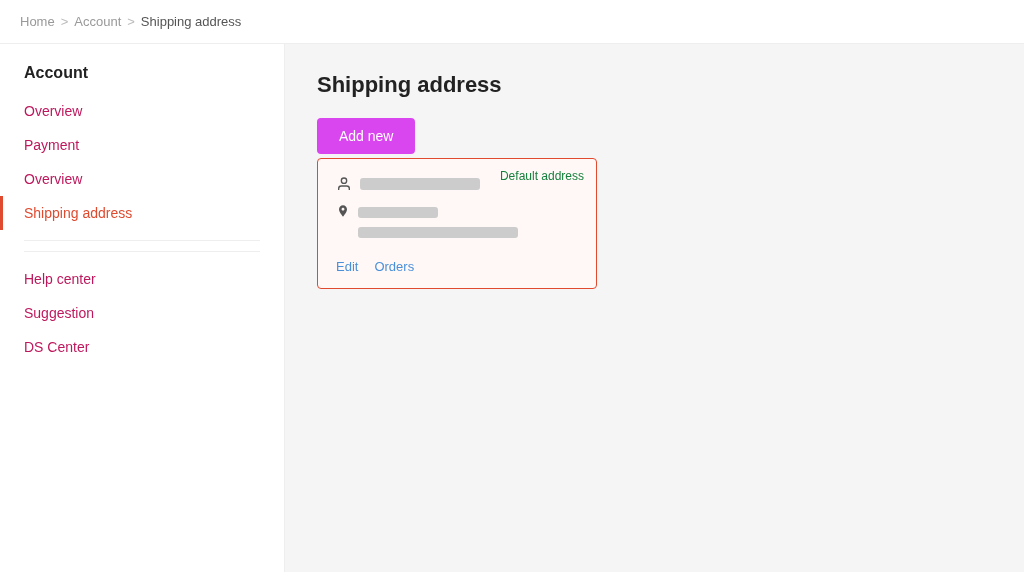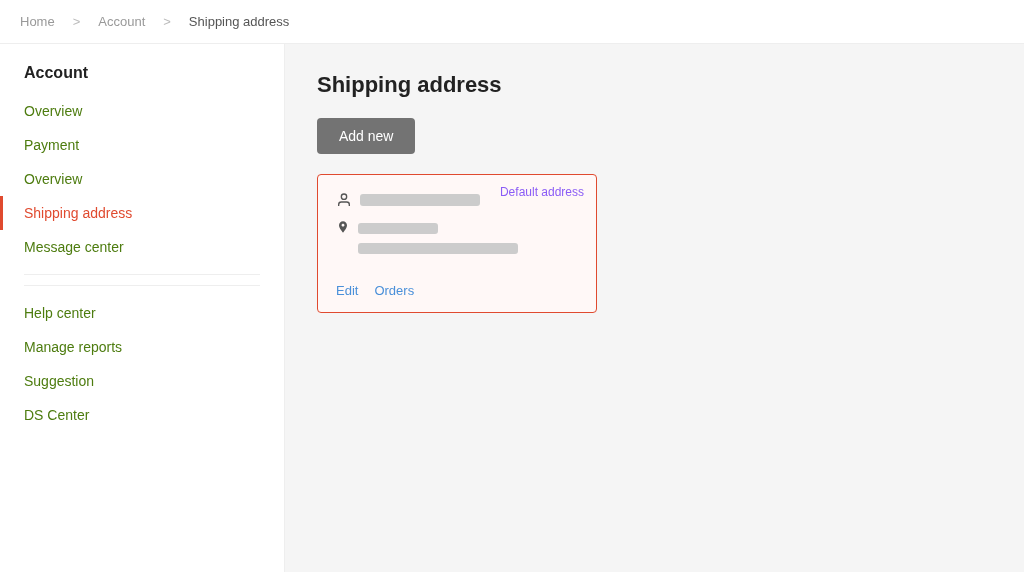--- a/index.html
+++ b/index.html
@@ -9,21 +9,21 @@
       font-size: 14px;
       color: #333;
       width: 1024px;
       height: 572px;
       overflow: hidden;
     }
 
     .breadcrumb {
       display: flex;
       align-items: center;
-      gap: 18px;
+      gap: 6px;
       padding: 14px 20px;
       font-size: 13px;
       color: #999;
       background: #fff;
       border-bottom: 1px solid #eee;
     }
     .breadcrumb span { color: #999; }
     .breadcrumb .separator { color: #bbb; }
     .breadcrumb .current { color: #555; }
 
@@ -44,21 +44,21 @@
     .sidebar-title {
       font-size: 16px;
       font-weight: 700;
       color: #222;
       padding: 4px 24px 12px;
     }
 
     .sidebar-item {
       padding: 9px 24px;
       cursor: pointer;
-      color: #4d7c0f;
+      color: #be185d;
       font-size: 14px;
       position: relative;
     }
     .sidebar-item.active {
       color: #e04a2f;
       border-left: 3px solid #e04a2f;
       padding-left: 21px;
     }
 
     .sidebar-divider {
@@ -74,46 +74,46 @@
     }
 
     .page-title {
       font-size: 22px;
       font-weight: 600;
       color: #222;
       margin-bottom: 20px;
     }
 
     .add-new-btn {
-      background: #737373;
+      background: #d946ef;
       color: #fff;
       border: none;
       border-radius: 4px;
       padding: 10px 22px;
       font-size: 14px;
       font-weight: 500;
       cursor: pointer;
-      margin-bottom: 20px;
+      margin-bottom: 4px;
       display: inline-block;
     }
 
     .address-card {
       border: 1.5px solid #e04a2f;
       border-radius: 4px;
       background: #fff8f7;
       width: 280px;
       padding: 16px 18px 14px;
       position: relative;
     }
 
     .default-badge {
       position: absolute;
       top: 10px;
       right: 12px;
-      color: #8b5cf6;
+      color: #15803d;
       font-size: 12px;
     }
 
     .address-row {
       display: flex;
       align-items: flex-start;
       gap: 8px;
       margin-bottom: 8px;
     }
 
@@ -128,21 +128,21 @@
       display: inline-block;
       background: #ccc;
       border-radius: 3px;
       height: 13px;
       vertical-align: middle;
     }
 
     .address-actions {
       display: flex;
       gap: 16px;
-      margin-top: 24px;
+      margin-top: 16px;
       padding-top: 4px;
     }
 
     .action-link {
       color: #4a90d9;
       font-size: 13px;
       cursor: pointer;
       text-decoration: none;
     }
   </style>
@@ -159,29 +159,27 @@
 
 <div class="layout">
 
   <aside class="sidebar">
     <div class="sidebar-title">Account</div>
 
     <div class="sidebar-item">Overview</div>
     <div class="sidebar-item">Payment</div>
     <div class="sidebar-item">Overview</div>
     <div class="sidebar-item active">Shipping address</div>
-    <div class="sidebar-item">Message center</div>
 
     <div class="sidebar-divider"></div>
 
 
     <div class="sidebar-divider"></div>
 
     <div class="sidebar-item">Help center</div>
-    <div class="sidebar-item">Manage reports</div>
     <div class="sidebar-item">Suggestion</div>
     <div class="sidebar-item">DS Center</div>
   </aside>
 
   <main class="main">
     <h1 class="page-title">Shipping address</h1>
 
     <button class="add-new-btn">Add new</button>
 
     

